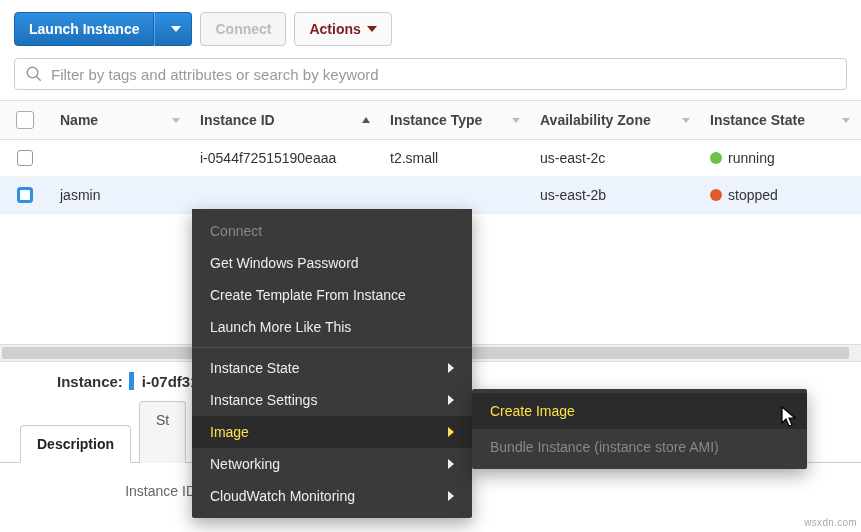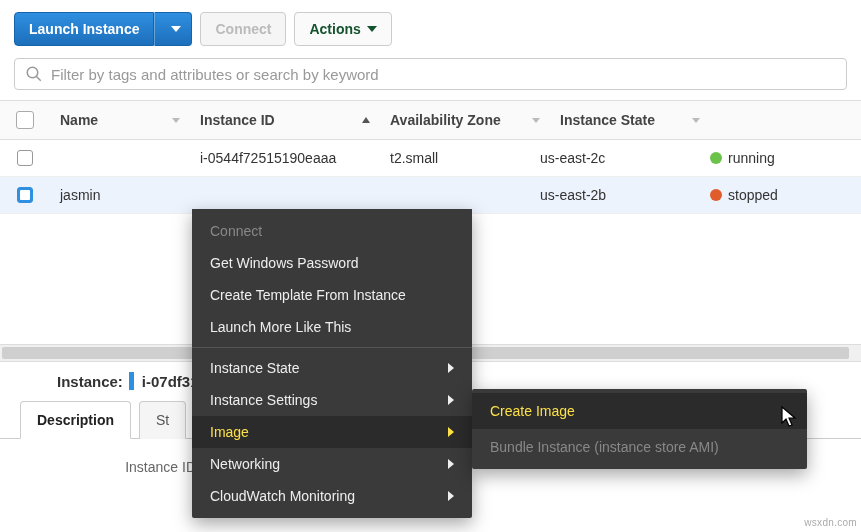--- a/index.html
+++ b/index.html
@@ -3,21 +3,21 @@
 <meta charset="utf-8">
 <style>
 * { box-sizing: border-box; margin: 0; padding: 0; font-family: "Helvetica Neue", Arial, sans-serif; }
 body { background: #fff; font-size: 14px; color: #333; width: 861px; }
 
 .toolbar { padding: 12px 14px; display: flex; gap: 8px; align-items: center; }
 .btn { display: inline-flex; align-items: center; padding: 8px 14px; border-radius: 4px; font-size: 14px; font-weight: 700; cursor: pointer; border: 1px solid transparent; }
 .btn-launch-group { display: flex; }
 .btn-launch { background: linear-gradient(#2f8fe0,#1c6fbb); color:#fff; border:1px solid #1563a8; border-radius:4px 0 0 4px; }
 .btn-launch-caret { background: linear-gradient(#2f8fe0,#1c6fbb); color:#fff; border:1px solid #1563a8; border-left:1px solid rgba(255,255,255,0.3); border-radius:0 4px 4px 0; padding:8px 10px; }
-.btn-default { background:#fafafa; border:1px solid #ccc; color:#14532d; }
+.btn-default { background:#fafafa; border:1px solid #ccc; color:#7f1d1d; }
 .btn-default.disabled { color:#bbb; background:#f5f5f5; cursor:default; }
 .caret { display:inline-block; width:0; height:0; border-left:5px solid transparent; border-right:5px solid transparent; border-top:6px solid currentColor; margin-left:6px; vertical-align:middle; }
 
 .search-row { padding: 0 14px 10px 14px; }
 .search-box { display:flex; align-items:center; border:1px solid #ccc; border-radius:4px; padding:6px 10px; background:#fff; }
 .search-box svg { flex-shrink:0; margin-right:8px; }
 .search-input { flex:1; border:none; outline:none; font-size:15px; color:#333; background:transparent; }
 .search-input::placeholder { color:#999; }
 
 .grid { border-top:1px solid #ddd; }
@@ -47,21 +47,21 @@
 
 .scrollbar-row { height:18px; background:#f0f0f0; border-top:1px solid #ddd; border-bottom:1px solid #ddd; position:relative; }
 .scrollbar-thumb { position:absolute; left:2px; right:12px; top:2px; bottom:2px; background:#cfcfcf; border-radius:2px; }
 
 .detail-bar { padding:10px 14px; display:flex; align-items:center; gap:6px; font-size:15px;margin-left:43px; }
 .detail-bar b { font-weight:700; }
 .sel-marker { width:5px; height:18px; background:#2f8fe0; display:inline-block; margin-right:2px; }
 
 .tabs { display:flex; border-bottom:1px solid #ccc; padding-left:20px; gap:8px; }
 .tab { padding:10px 16px; border:1px solid #ccc; border-bottom:none; border-radius:4px 4px 0 0; background:#f5f5f5; color:#555; cursor:pointer; position:relative; top:1px; }
-.tab.active { background:#fff; font-weight:700; color:#222; border-bottom:1px solid #fff; }
+.tab.active { background:#fff; font-weight:700; color:#222; border-bottom:1px solid #fff;margin-top:24px; }
 
 .desc-body { padding:20px 40px; }
 .desc-row { display:flex; }
 .desc-label { width:170px; text-align:right; color:#666; padding-right:14px; }
 .desc-value { color:#333; }
 
 
 .ctx { position:absolute; left:192px; top:209px; width:280px; background:#3a3a3a; color:#eee; border-radius:0 0 2px 2px; box-shadow:0 6px 18px rgba(0,0,0,0.35); padding:6px 0; z-index:10; }
 .ctx-item { padding:8px 18px; display:flex; align-items:center; cursor:pointer; font-size:14px; }
 .ctx-item.disabled { color:#888; cursor:default; }
@@ -113,20 +113,24 @@
         <span class="header-check"></span>
       </div>
     <div class="cell col-name">
         <span>Name</span>
         <span class="sort-caret down"></span>
       </div>
     <div class="cell col-id">
         <span>Instance ID</span>
         <span class="sort-caret up"></span>
       </div>
+    <div class="cell col-type">
+        <span>Instance Type</span>
+        <span class="sort-caret down"></span>
+      </div>
     <div class="cell col-az">
         <span>Availability Zone</span>
         <span class="sort-caret down"></span>
       </div>
     <div class="cell col-state">
         <span>Instance State</span>
         <span class="sort-caret down"></span>
       </div>
   </div>
 

